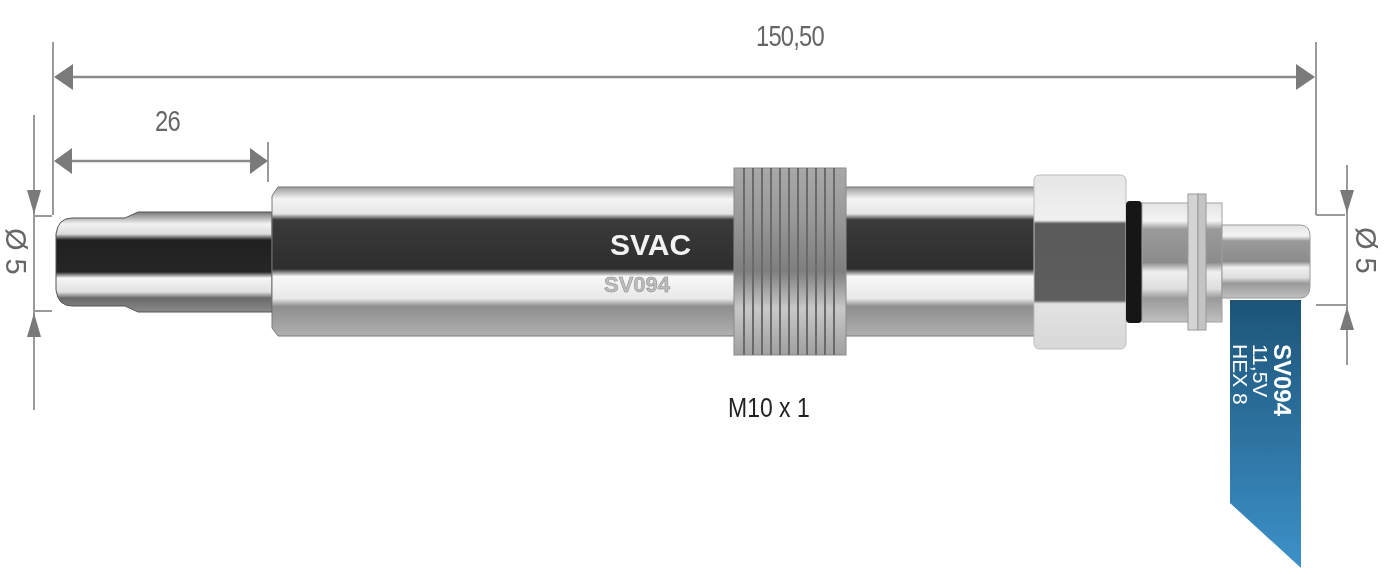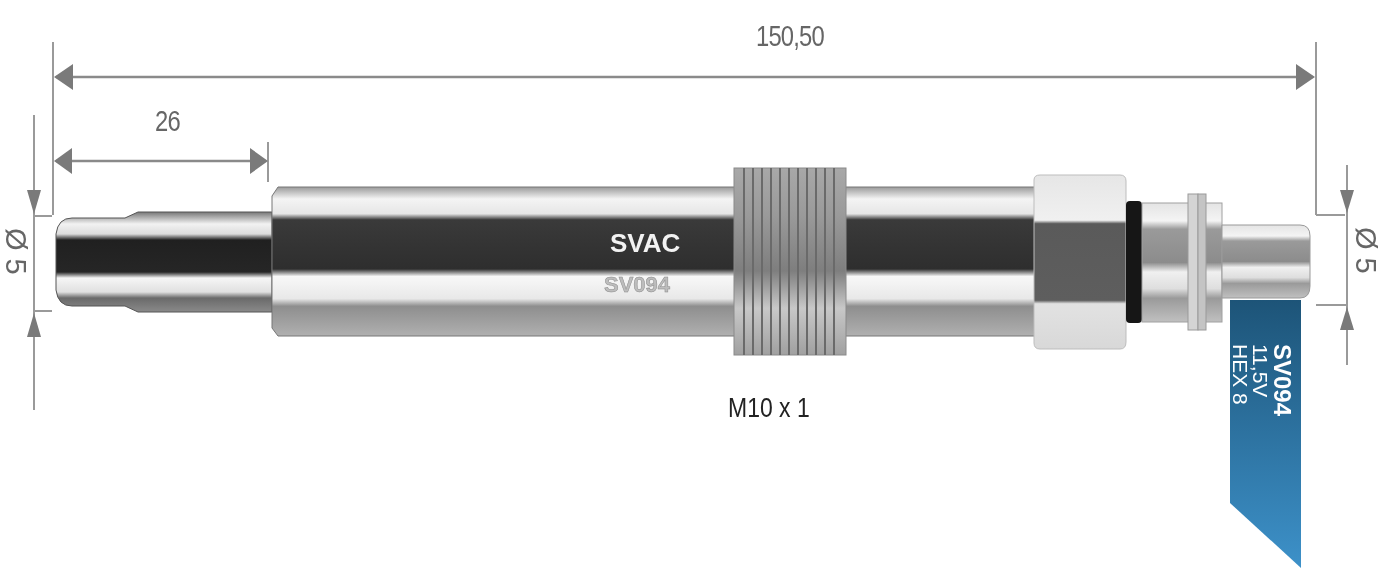--- a/index.html
+++ b/index.html
@@ -1,21 +1,21 @@
 <!DOCTYPE html>
 <html><head>
   <meta charset="utf-8">
   <style>
     html, body { margin: 0; padding: 0; background: #ffffff; }
     body { width: 1384px; height: 574px; position: relative; overflow: hidden; font-family: "Liberation Sans", sans-serif; }
     #stage { position: absolute; left: 0; top: 0; width: 1384px; height: 504px; }
     .dim-label { position: absolute; font-family: "Liberation Sans", sans-serif; color: #666666; font-size: 29px; letter-spacing: -1px; transform: scaleX(0.82); transform-origin: left top; }
     .thread-label { position: absolute; font-family: "Liberation Sans", sans-serif; color: #222222; font-size: 28px; transform: scaleX(0.82); transform-origin: left top; }
     .rot-label { position: absolute; font-family: "Liberation Sans", sans-serif; color: #666666; font-size: 29px; transform-origin: left top; white-space: nowrap; }
-    .brand { position: absolute; font-family: "Liberation Sans", sans-serif; color: #f2f2f2; font-size: 26px; font-weight: bold; letter-spacing: 0px; }
+    .brand { position: absolute; font-family: "Liberation Sans", sans-serif; color: #f2f2f2; font-size: 30px; font-weight: bold; letter-spacing: 0px; }
     .code-etch { position: absolute; font-family: "Liberation Sans", sans-serif; color: #bdbdbd; font-size: 22px; font-weight: bold; -webkit-text-stroke: 0.5px #8a8a8a; }
     .tag-text { position: absolute; font-family: "Liberation Sans", sans-serif; color: #ffffff; white-space: nowrap; transform-origin: left top; }
   </style>
 </head>
 <body>
 
 <div id="stage">
   <svg width="1384" height="574" viewBox="0 0 1384 574" xmlns="http://www.w3.org/2000/svg">
     <defs>
       <linearGradient id="chromeV" x1="0" y1="0" x2="0" y2="1">

